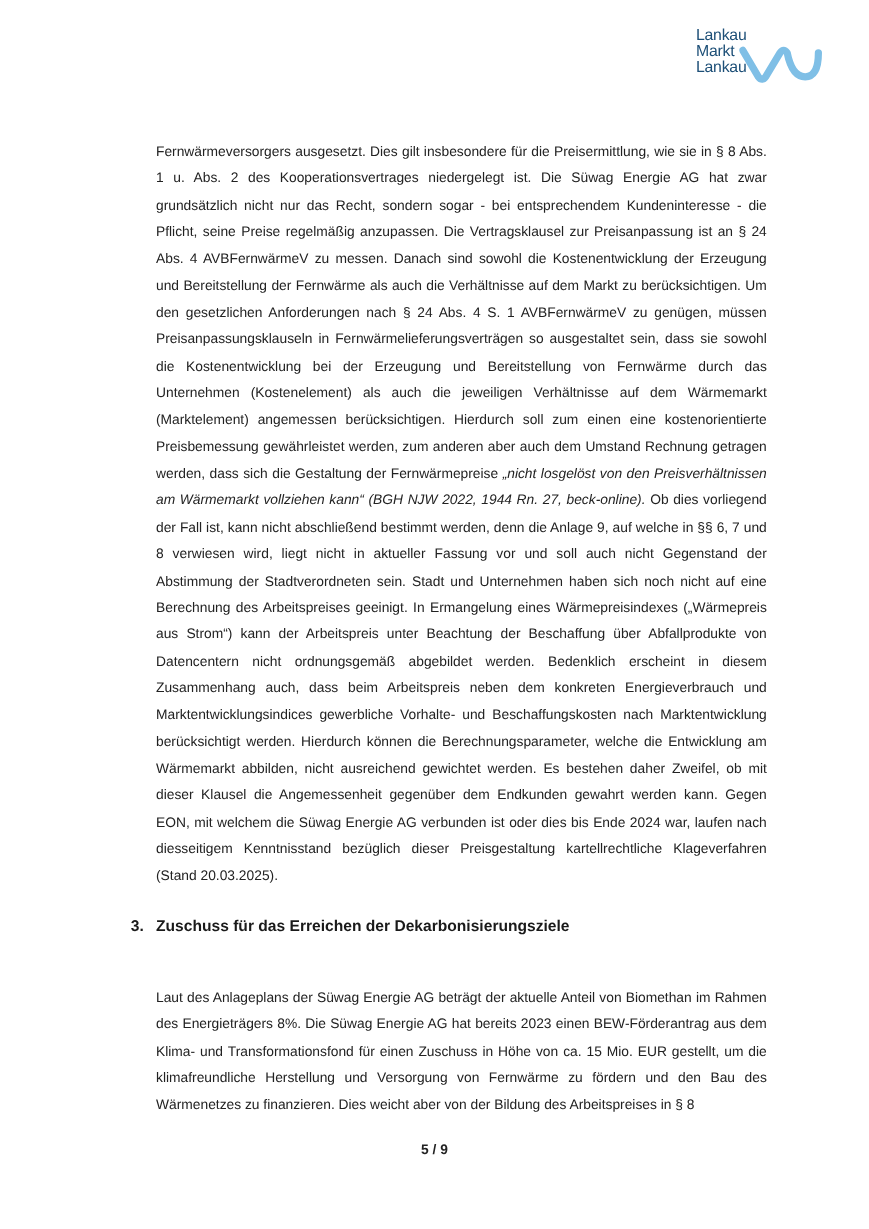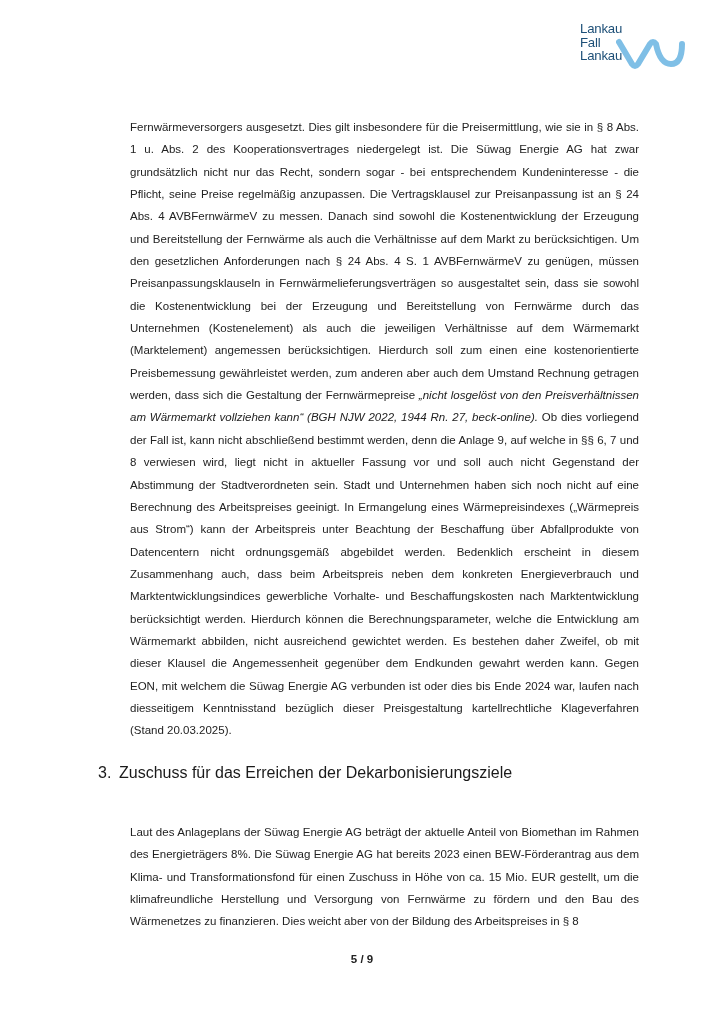--- a/index.html
+++ b/index.html
@@ -5,34 +5,34 @@
   html, body { margin: 0; padding: 0; background: #ffffff; }
   body { width: 724px; height: 1024px; position: relative; overflow: hidden;
          font-family: "Liberation Sans", sans-serif; color: #1f1f1f; }
   .logo { position: absolute; left: 580px; top: 22px; width: 110px; height: 46px; }
   .logo-text { position: absolute; left: 0; top: 0; font-size: 13.2px; line-height: 13.5px;
                color: #1d4f77; font-weight: 500; letter-spacing: -0.2px; }
   .logo-wave { position: absolute; left: 36px; top: 14px; width: 70px; height: 34px; }
   .body-text { position: absolute; left: 130px; width: 509px; font-size: 11.5px;
                line-height: 22.35px; text-align: justify; color: #222; }
   .p1 { top: 116px; }
-  .heading { position: absolute; left: 98px; top: 764px; font-size: 16px; font-weight: normal; color: #1a1a1a; }
+  .heading { position: absolute; left: 109px; top: 764px; font-size: 13px; font-weight: bold; color: #1a1a1a; }
   .heading .num { display: inline-block; width: 21px; }
   .p2 { top: 821px; }
   .page-num { position: absolute; left: 0; width: 724px; top: 953px; text-align: center;
               font-size: 11.5px; font-weight: bold; color: #222; }
   em { font-style: italic; }
 </style>
 </head>
 <body>
 
 <div class="logo">
   <div class="logo-text">
     <div>Lankau</div>
-    <div>Fall</div>
+    <div>Markt</div>
     <div>Lankau</div>
   </div>
   <svg class="logo-wave" viewBox="0 0 70 34">
     <path d="M3 6 L16 28 Q19 32 22 28 L34 8 Q37 4 40 8 Q44 28 55 28 Q66 28 66 8" fill="none" stroke="#7fbfe6" stroke-width="6" stroke-linecap="round" stroke-linejoin="round"></path>
   </svg>
 </div>
 
 <div class="body-text p1">
   <span>Fernwärmeversorgers ausgesetzt. Dies gilt insbesondere für die Preisermittlung, wie sie in § 8 Abs. 1 u. Abs. 2 des Kooperationsvertrages niedergelegt ist. Die Süwag Energie AG hat zwar grundsätzlich nicht nur das Recht, sondern sogar - bei entsprechendem Kundeninteresse - die Pflicht, seine Preise regelmäßig anzupassen. Die Vertragsklausel zur Preisanpassung ist an § 24 Abs. 4 AVBFernwärmeV zu messen. Danach sind sowohl die Kostenentwicklung der Erzeugung und Bereitstellung der Fernwärme als auch die Verhältnisse auf dem Markt zu berücksichtigen. Um den gesetzlichen Anforderungen nach § 24 Abs. 4 S. 1 AVBFernwärmeV zu genügen, müssen Preisanpassungsklauseln in Fernwärmelieferungsverträgen so ausgestaltet sein, dass sie sowohl die Kostenentwicklung bei der Erzeugung und Bereitstellung von Fernwärme durch das Unternehmen (Kostenelement) als auch die jeweiligen Verhältnisse auf dem Wärmemarkt (Marktelement) angemessen berücksichtigen. Hierdurch soll zum einen eine kostenorientierte Preisbemessung gewährleistet werden, zum anderen aber auch dem Umstand Rechnung getragen werden, dass sich die Gestaltung der Fernwärmepreise </span><em>„nicht losgelöst von den Preisverhältnissen am Wärmemarkt vollziehen kann“ (BGH NJW 2022, 1944 Rn. 27, beck-online).</em><span> Ob dies vorliegend der Fall ist, kann nicht abschließend bestimmt werden, denn die Anlage 9, auf welche in §§ 6, 7 und 8 verwiesen wird, liegt nicht in aktueller Fassung vor und soll auch nicht Gegenstand der Abstimmung der Stadtverordneten sein. Stadt und Unternehmen haben sich noch nicht auf eine Berechnung des Arbeitspreises geeinigt. In Ermangelung eines Wärmepreisindexes („Wärmepreis aus Strom“) kann der Arbeitspreis unter Beachtung der Beschaffung über Abfallprodukte von Datencentern nicht ordnungsgemäß abgebildet werden. Bedenklich erscheint in diesem Zusammenhang auch, dass beim Arbeitspreis neben dem konkreten Energieverbrauch und Marktentwicklungsindices gewerbliche Vorhalte- und Beschaffungskosten nach Marktentwicklung berücksichtigt werden. Hierdurch können die Berechnungsparameter, welche die Entwicklung am Wärmemarkt abbilden, nicht ausreichend gewichtet werden. Es bestehen daher Zweifel, ob mit dieser Klausel die Angemessenheit gegenüber dem Endkunden gewahrt werden kann. Gegen EON, mit welchem die Süwag Energie AG verbunden ist oder dies bis Ende 2024 war, laufen nach diesseitigem Kenntnisstand bezüglich dieser Preisgestaltung kartellrechtliche Klageverfahren (Stand 20.03.2025).</span>
 </div>

